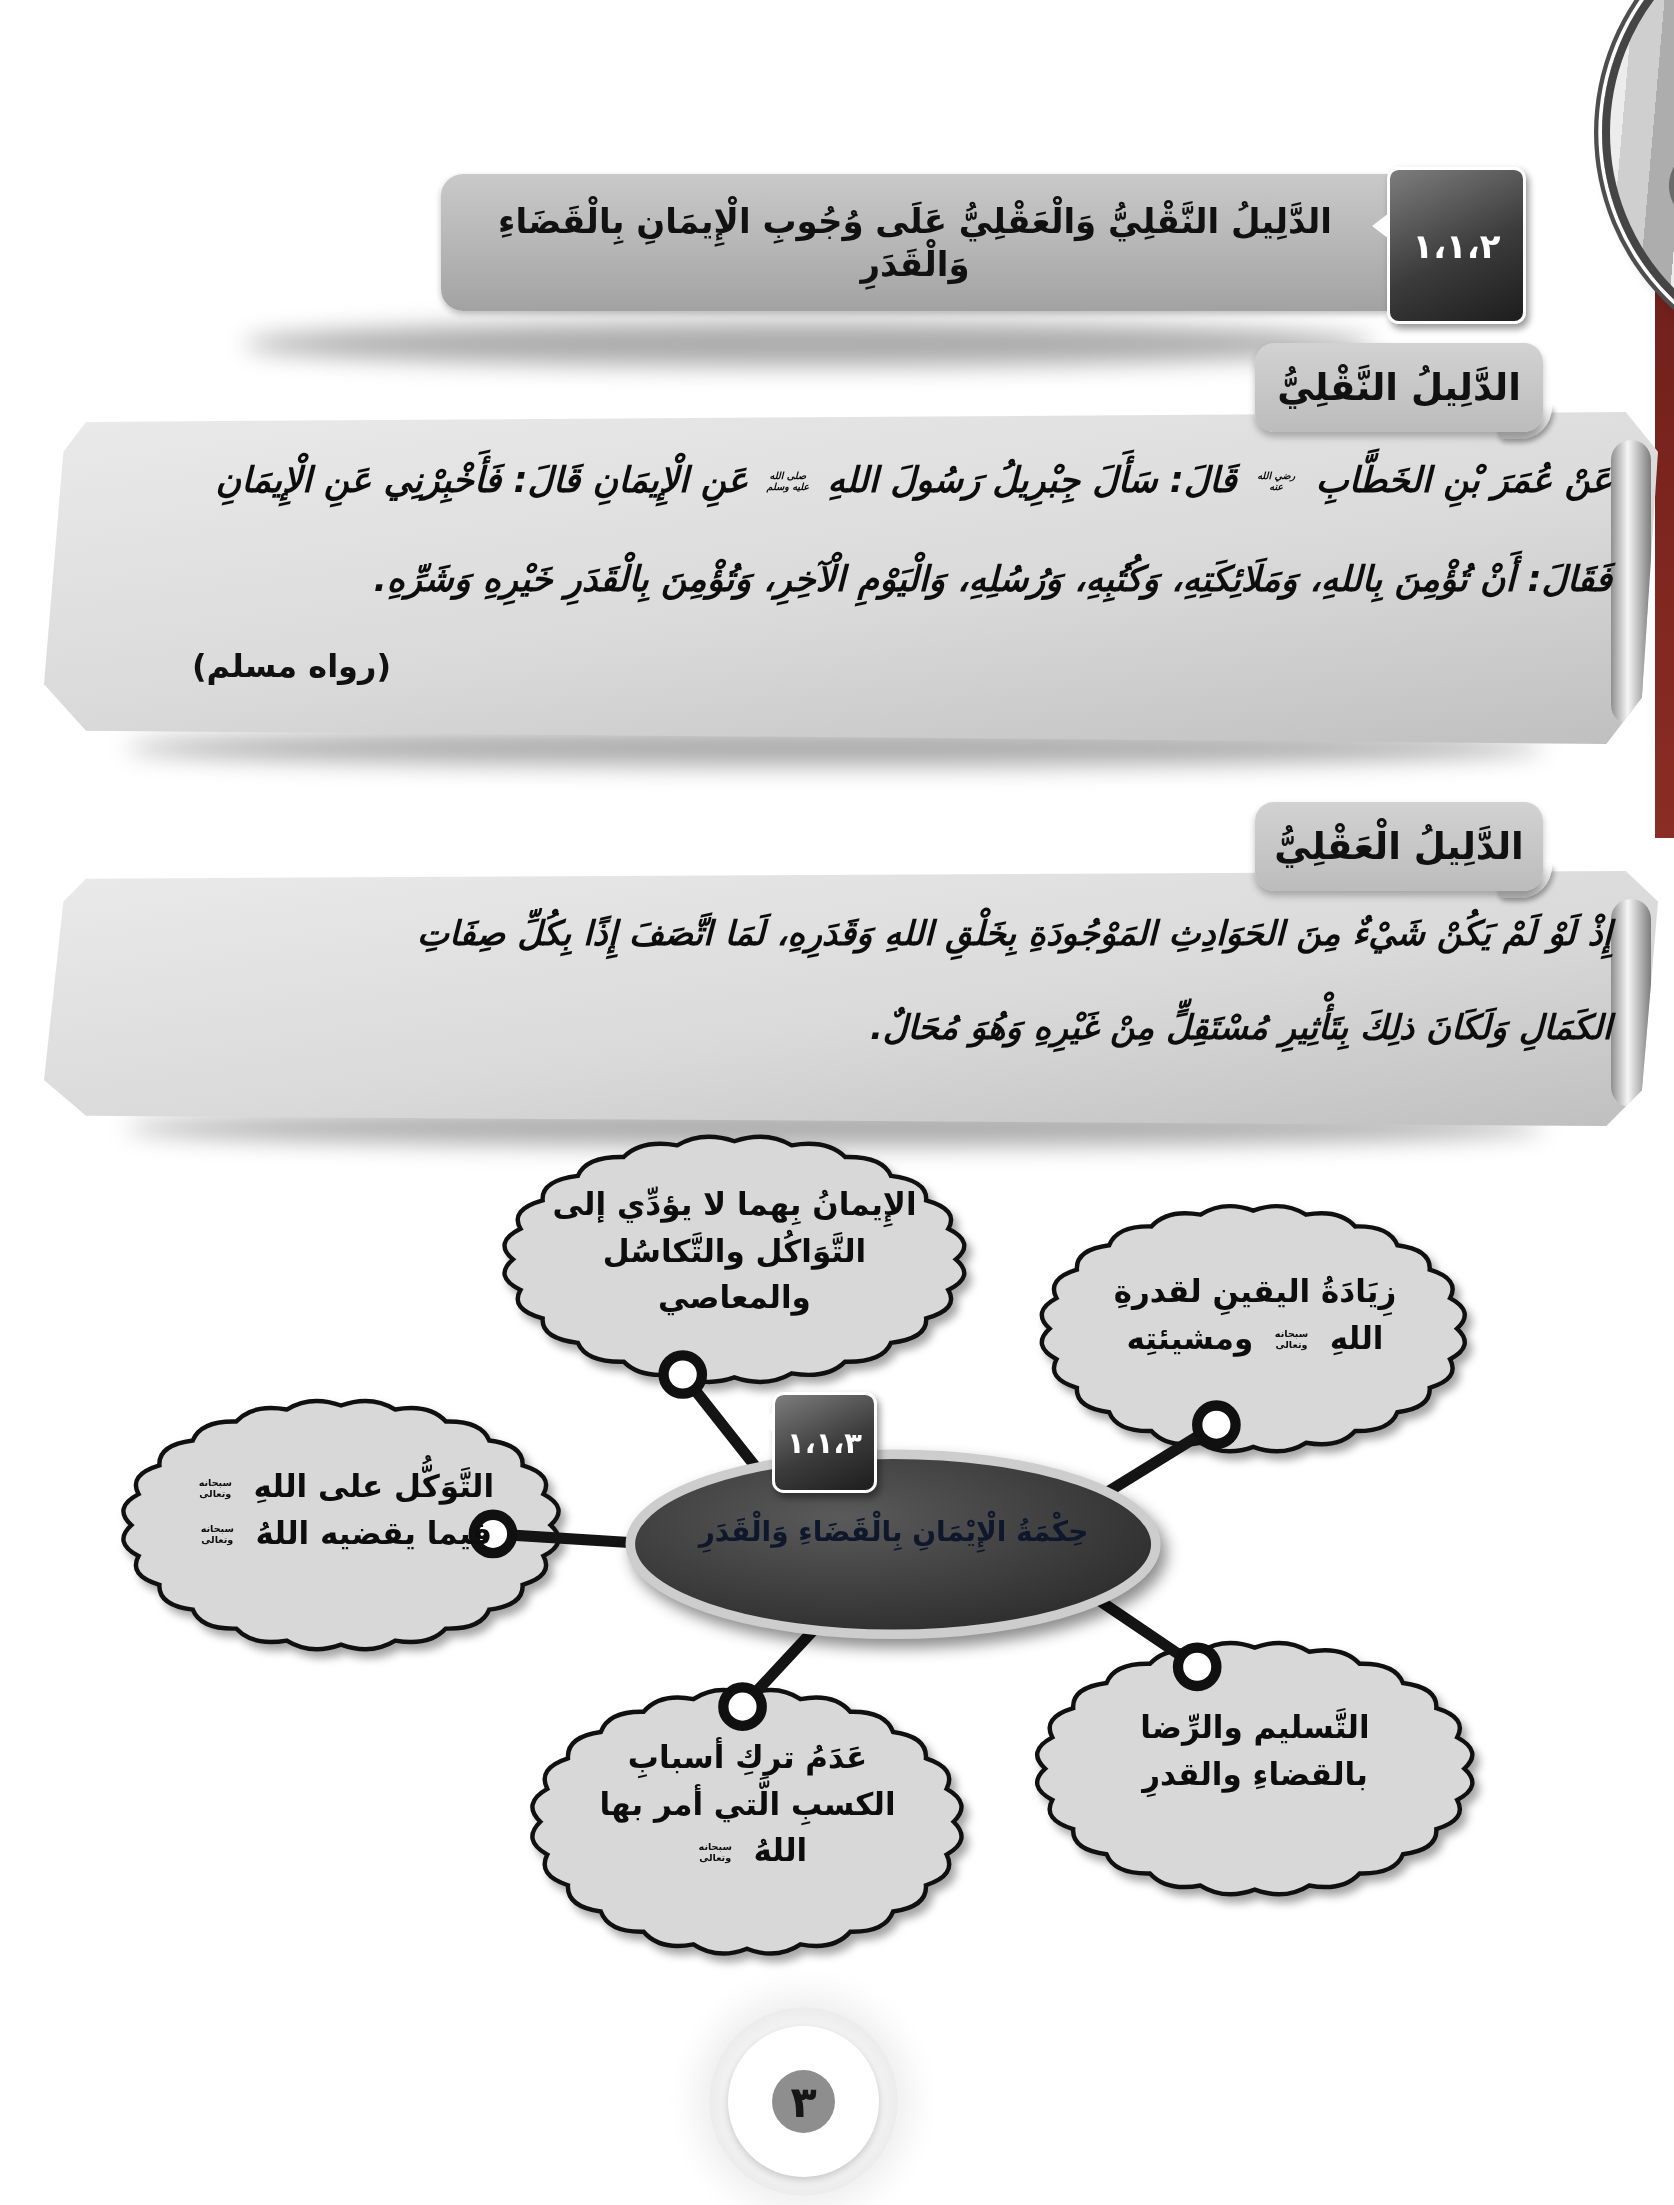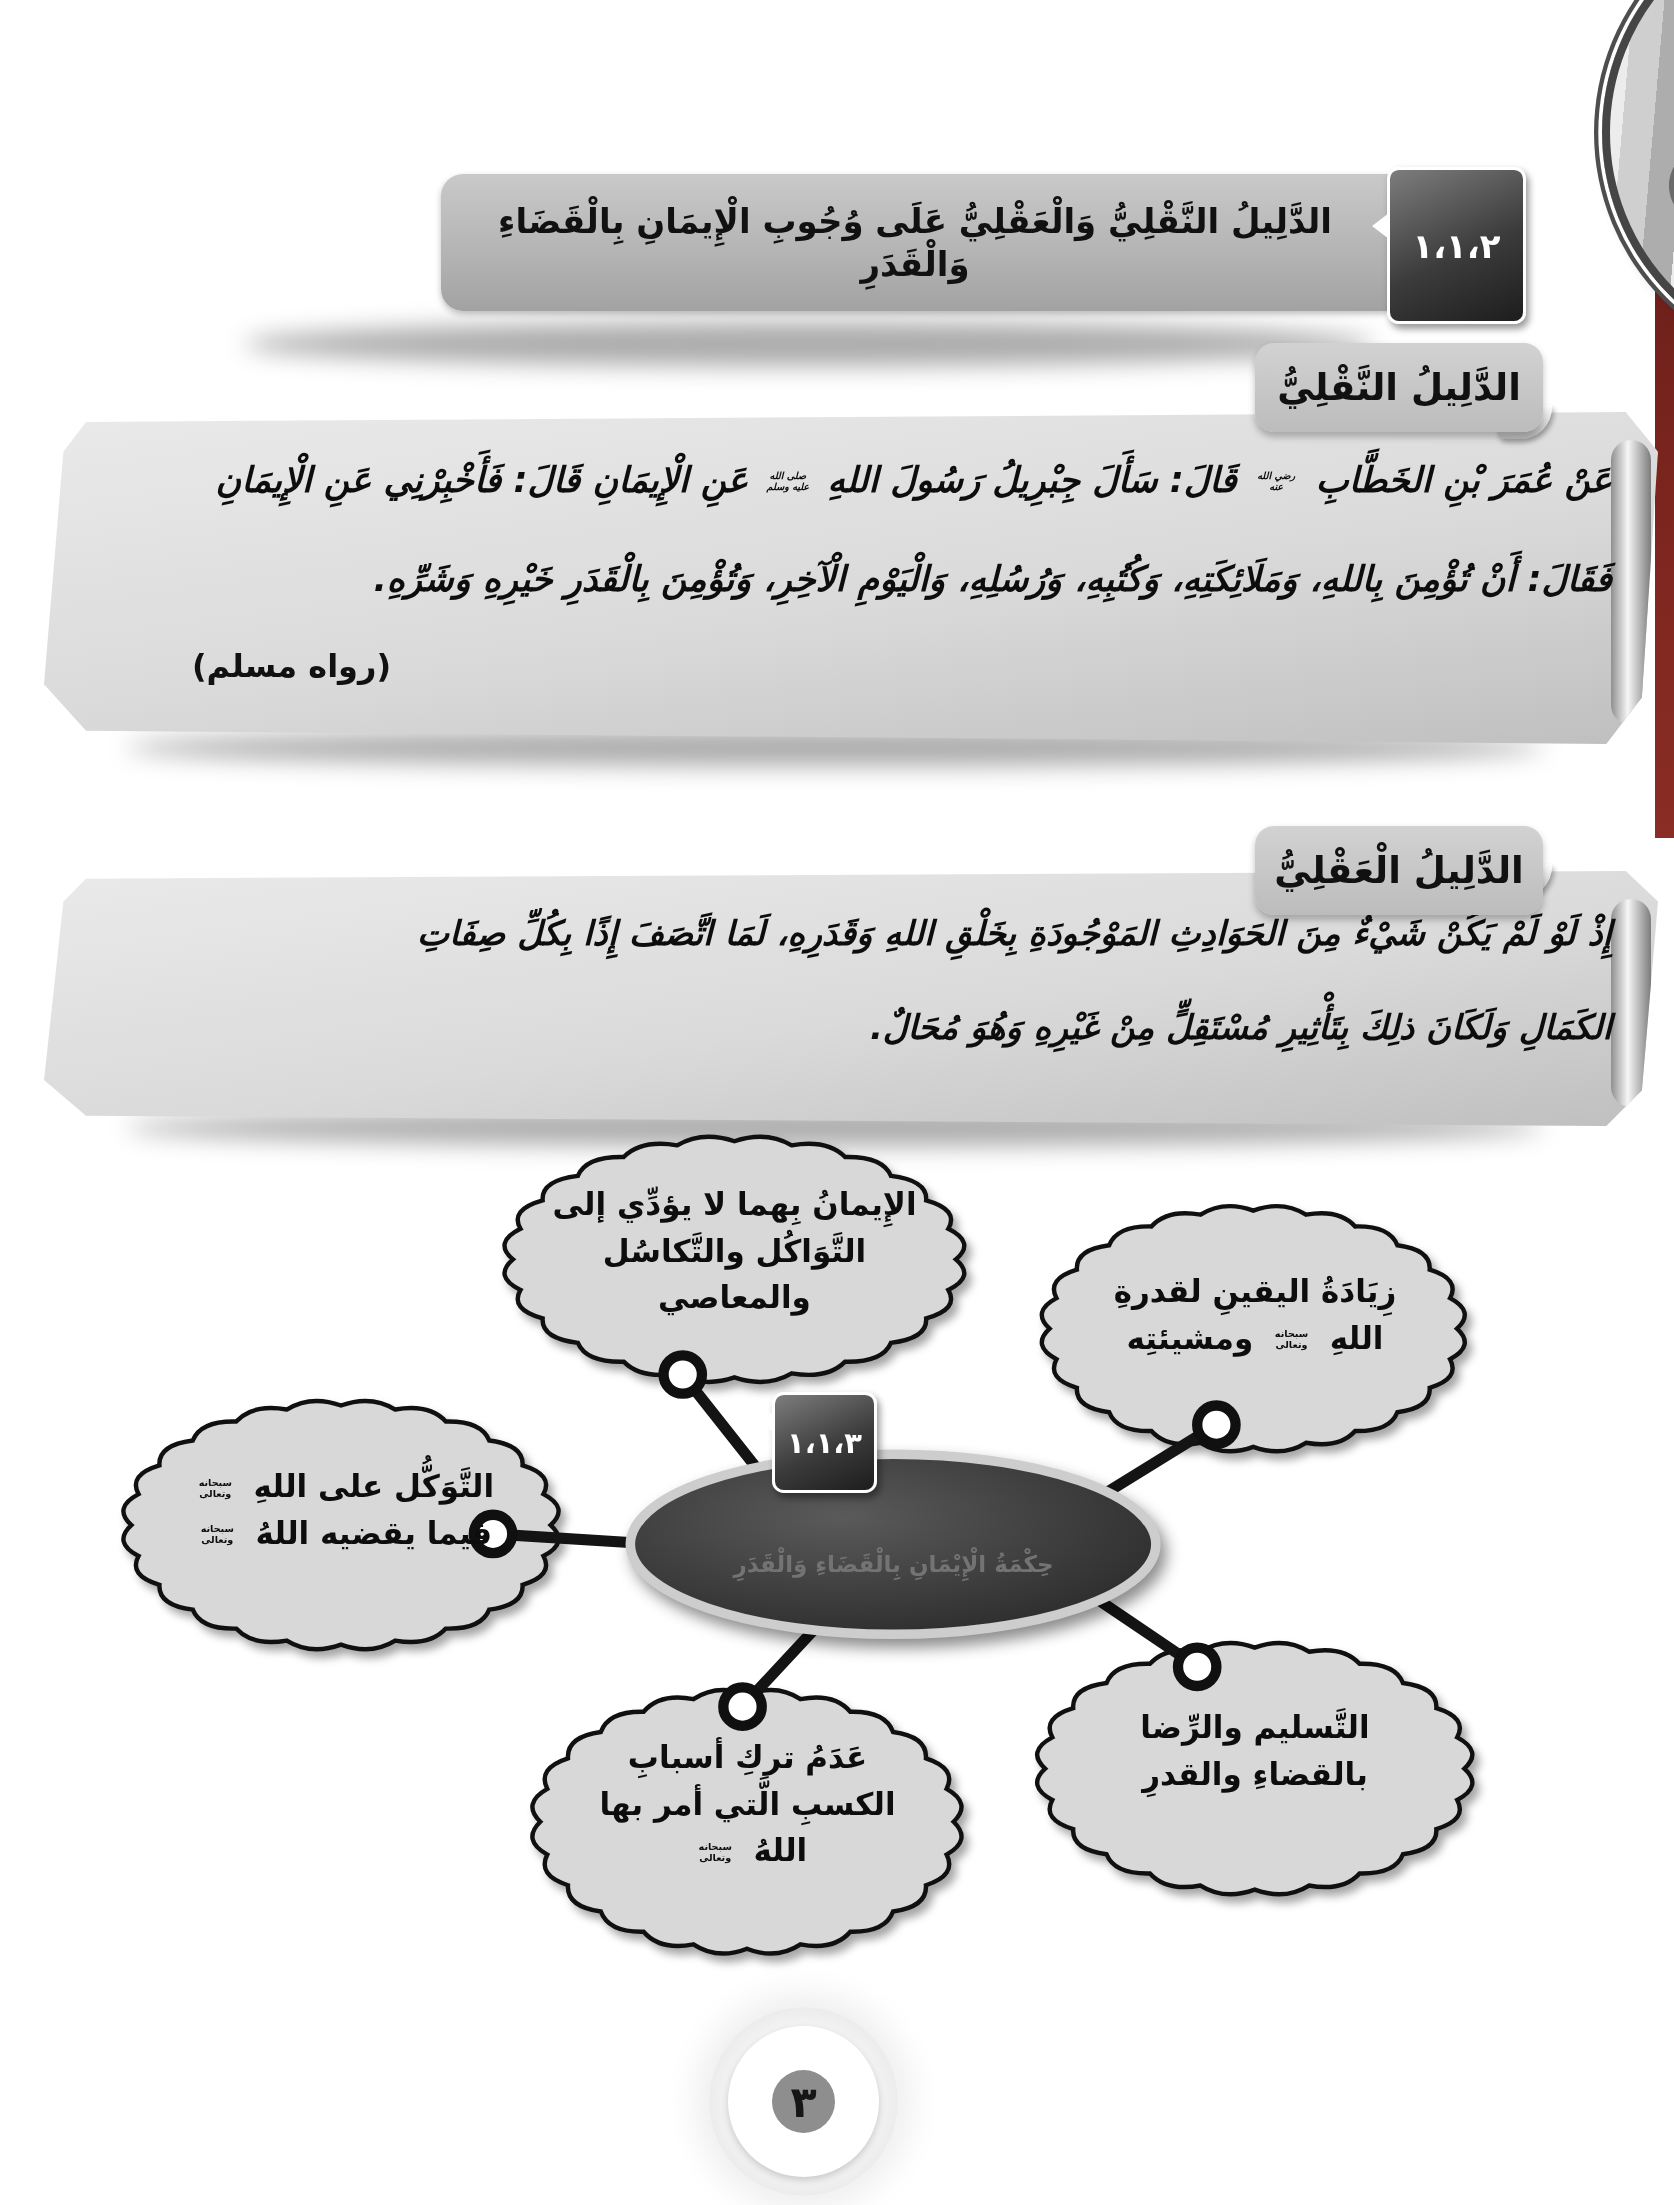--- a/index.html
+++ b/index.html
@@ -31,21 +31,21 @@
   #banner-badge{left:1387px;top:167px;width:133px;height:151px;font-size:34px;}
   #banner-badge .notch{top:43px;}
   .swoosh{position:absolute;background:rgba(0,0,0,.33);border-radius:50%;filter:blur(11.8px);z-index:1;}
   #banner-swoosh{left:244px;top:322px;width:1130px;height:44px;}
   
   .tab{position:absolute;width:288px;height:89px;border-radius:19px;
      background:linear-gradient(180deg,#d2d2d2 0%,#bcbcbc 100%);
      display:flex;align-items:center;justify-content:center;font-size:37px;font-weight:700;
      box-shadow:0 4.4px 7.4px rgba(0,0,0,.25);z-index:6;}
   #tab1{left:1255px;top:343px;}
-  #tab2{left:1255px;top:802px;margin-top:24px;}
+  #tab2{left:1255px;top:802px;}
   .curl{position:absolute;width:55px;height:34px;background:linear-gradient(180deg,#ffffff 0%,#b8b8b8 100%);
      border-radius:0 0 32px 7.4px;box-shadow:2.2px 3.7px 5.2px rgba(0,0,0,.3);z-index:5;}
   #curl1{left:1497px;top:405px;}
   #curl2{left:1497px;top:864px;}
   
   .scroll{position:absolute;left:44px;width:1614px;z-index:4;
      background:linear-gradient(172deg,#eaeaea 0%,#dadada 55%,#bfbfbf 100%);
      clip-path:polygon(2.6% 3%,98% 0,100% 12%,99% 86%,96.8% 100%,2.6% 96%,0 82%,1.2% 12%);}
   #scroll1{top:412px;height:332px;}
   #scroll2{top:871px;height:255px;}
@@ -70,21 +70,21 @@
   .center-ellipse{fill:url(#gradC);stroke:#cdcdcd;stroke-width:13;
      filter:drop-shadow(8px 12px 10px rgba(0,0,0,.45));}
   .bubble-text{position:absolute;text-align:center;font-weight:700;font-size:31px;line-height:1.5;
      color:#0d0d0d;z-index:6;}
   #bt-top{left:550px;top:1181px;width:369px;}
   #bt-right{left:1074px;top:1268px;width:362px;}
   #bt-left{left:164px;top:1463px;width:354px;}
   #bt-bl{left:572px;top:1734px;width:351px;}
   #bt-br{left:1078px;top:1704px;width:354px;}
   #center-label{position:absolute;left:650px;top:1515px;width:487px;text-align:center;
-     font-size:23px;font-weight:700;color:#737373;z-index:7;margin-top:36px;}
+     font-size:28px;font-weight:700;color:#0f172a;z-index:7;}
   #mindmap-badge{left:772px;top:1392px;width:99px;height:95px;font-size:29px;z-index:7;}
   #mindmap-badge .notch{top:16px;left:-16px;border-top-width:11px;border-bottom-width:11px;border-right-width:16px;}
   
   .medal{position:absolute;left:709px;top:2007px;width:189px;height:189px;border-radius:50%;
      background:radial-gradient(circle,#f4f4f4 55%,#e8e8e8 78%,rgba(232,232,232,0) 100%);
      box-shadow:0 0 34px 13.3px rgba(0,0,0,.07);z-index:4;}
   .medal-ring{position:absolute;inset:19px;border-radius:50%;background:#ffffff;
      box-shadow:0 3px 7.4px rgba(0,0,0,.18);}
   .medal-core{position:absolute;inset:44px;border-radius:50%;background:#8e8e8e;
      display:flex;align-items:center;justify-content:center;font-size:43px;font-weight:700;color:#161616;}

